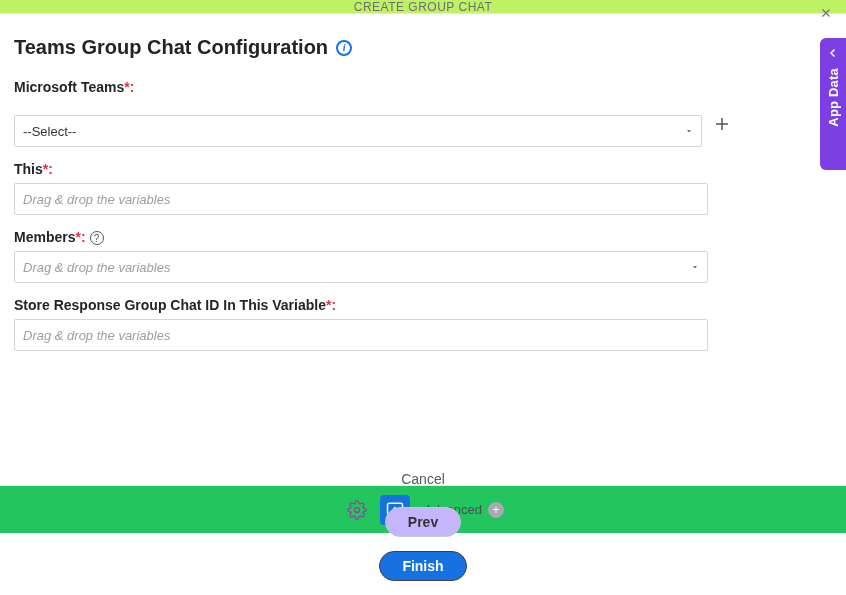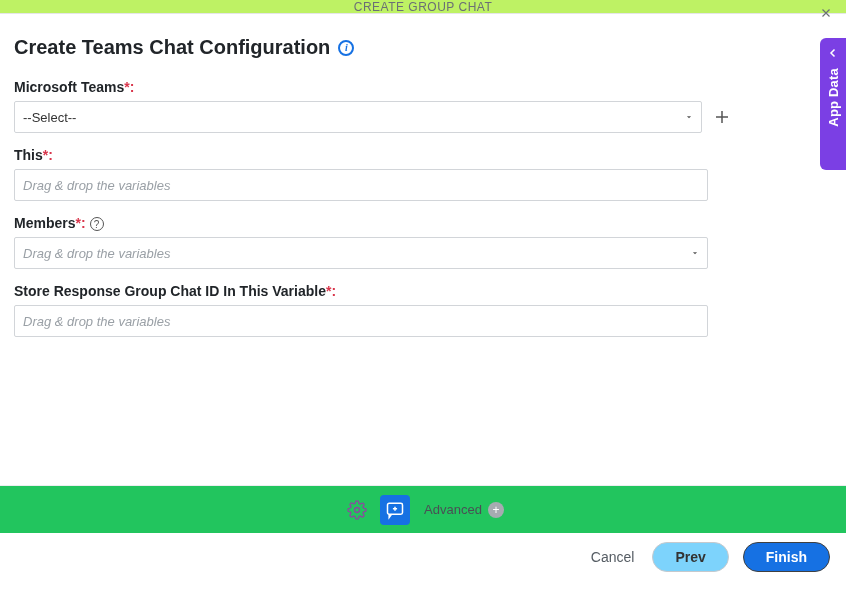--- a/index.html
+++ b/index.html
@@ -31,29 +31,29 @@
   .add-plus svg { width: 18px; height: 18px; }
   .combo-control { display: flex; align-items: center; cursor: text; }
   .toolbar { height: 48px; background: #22c55e; border-top: 1px solid #eceef0; display: flex; align-items: center; justify-content: center; gap: 8px; }
   .tb-btn { width: 30px; height: 30px; border-radius: 4px; display: inline-flex; align-items: center; justify-content: center; cursor: pointer; }
   .tb-btn.plain { color: #6b6f75; }
   .tb-btn.plain svg { width: 20px; height: 20px; stroke: #8a4a9e; }
   .tb-btn.active { background: #1671e3; color: #fff; }
   .tb-btn.active svg { width: 20px; height: 20px; stroke: #fff; fill: none; }
   .advanced-group { display: inline-flex; align-items: center; gap: 6px; margin-left: 6px; cursor: pointer; color: #4a4f55; font-size: 13px; }
   .adv-plus { width: 16px; height: 16px; border-radius: 50%; background: #a6abb1; color: #fff; display: inline-flex; align-items: center; justify-content: center; font-size: 12px; line-height: 1; }
-  .footer { height: 48px; display: flex; align-items: center; justify-content: flex-end; gap: 14px; padding: 0 16px; background: #fff; }
+  .footer { height: 48px; display: flex; align-items: center; justify-content: flex-end; gap: 14px; padding: 0 16px; background: #fff; flex-direction: column; }
   .btn-link { background: none; border: none; color: #555c63; font-size: 14px; cursor: pointer; padding: 6px 4px; }
-  .btn-outline { background: #7dd3fc; border: 1px solid #c5c9cd; color: #333; font-size: 14px; font-weight: 600; border-radius: 18px; padding: 6px 22px; cursor: pointer; }
+  .btn-outline { background: #c4b5fd; border: 1px solid #c5c9cd; color: #333; font-size: 14px; font-weight: 600; border-radius: 18px; padding: 6px 22px; cursor: pointer; }
   .btn-primary { background: #1671e3; border: 1px solid #404040; color: #fff; font-size: 14px; font-weight: 600; border-radius: 18px; padding: 6px 22px; cursor: pointer; }
   .side-tab { position: absolute; right: 0; top: 24px; width: 26px; height: 132px; background: #7b3fe4; border-top-left-radius: 6px; border-bottom-left-radius: 6px; display: flex; flex-direction: column; align-items: center; padding-top: 8px; cursor: pointer; }
   .side-tab .chev { color: #fff; margin-bottom: 6px; }
   .side-tab .chev svg { width: 12px; height: 12px; }
   .side-tab .label { writing-mode: vertical-rl; transform: rotate(180deg); color: #fff; font-size: 13px; font-weight: 600; letter-spacing: 0.2px; }
-  .form-wide { max-width: 694px; }
+  .form-wide { max-width: 694px; margin-top: 14px; }
   .narrow-right { max-width: 720px; }
 </style>
 </head>
 <body>
 
 <div class="modal-header">
   <span class="modal-header-title">CREATE GROUP CHAT</span>
   <span class="close-x">
     <svg viewBox="0 0 24 24" fill="none" stroke="currentColor" stroke-width="2">
         <path d="M6 6l12 12M18 6L6 18"></path>
@@ -66,21 +66,21 @@
   <div class="side-tab">
     <span class="chev">
       <svg viewBox="0 0 24 24" fill="none" stroke="currentColor" stroke-width="3">
           <path d="M15 5l-7 7 7 7"></path>
         </svg>
     </span>
     <span class="label">App Data</span>
   </div>
 
   <div class="page-title-row">
-    <h1 class="page-title">Create Teams Chat Configuration</h1>
+    <h1 class="page-title">Teams Group Chat Configuration</h1>
     <span class="info-circle">i</span>
   </div>
 
   <div class="form-group narrow-right">
     <div class="label-row">
       <span class="form-label"><span>Microsoft Teams</span><span class="req-star">*:</span></span>
     </div>
     <div class="field-row">
       <div class="select-wrapper control form-wide">
         <select class="select-control">

